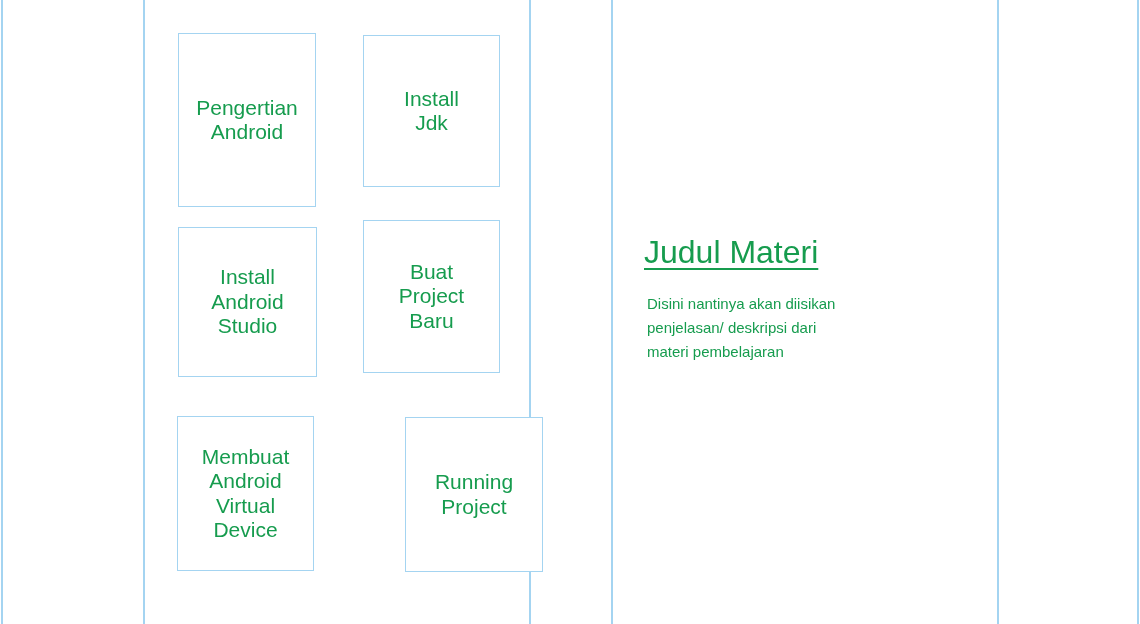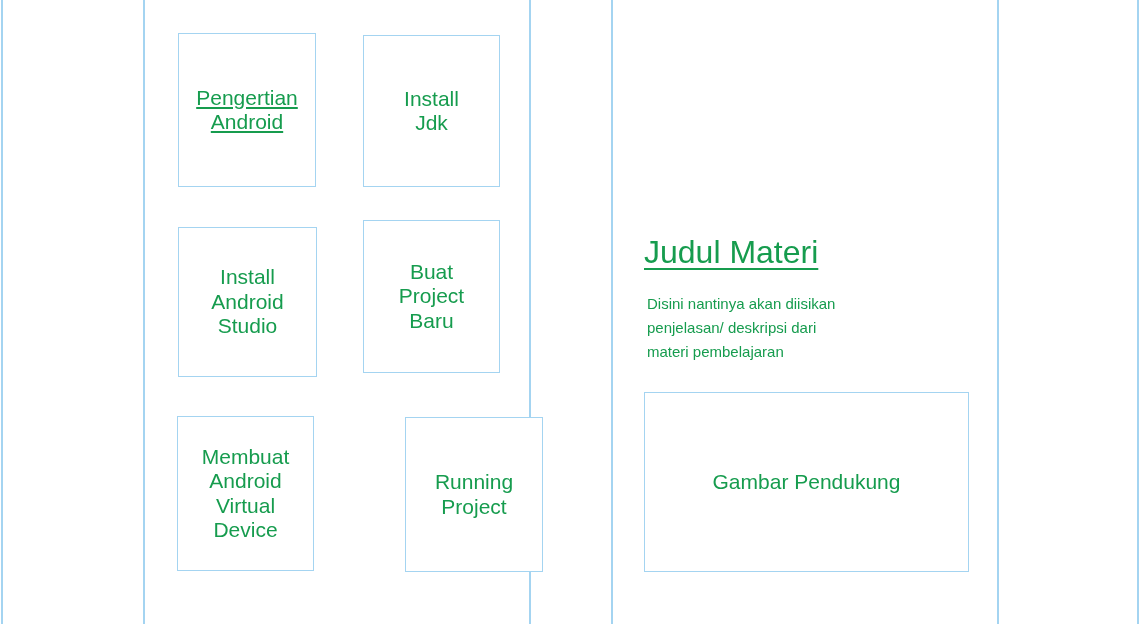--- a/index.html
+++ b/index.html
@@ -59,21 +59,21 @@
     align-items: center;
     justify-content: center;
     text-align: center;
     color: var(--green);
     font-size: 21px;
     line-height: 24.5px;
     white-space: pre-line;
   }
 
   
-  .box-1 { left: 33px;  top: 33px;  width: 138px; height: 154px; text-decoration: underline; }
+  .box-1 { left: 33px;  top: 33px;  width: 138px; height: 174px; }
   .box-2 { left: 218px; top: 35px;  width: 137px; height: 152px; }
   .box-3 { left: 33px;  top: 227px; width: 139px; height: 150px; }
   .box-4 { left: 218px; top: 220px; width: 137px; height: 153px; }
   .box-5 { left: 32px;  top: 416px; width: 137px; height: 155px; }
   .box-6 { left: 216px; top: 417px; width: 138px; height: 155px; margin-left: 44px; }
 
   
   .box-image   { left: 32px; top: 33px;  width: 326px; height: 180px; }
   .box-support { left: 31px; top: 392px; width: 325px; height: 180px; }
 
@@ -127,19 +127,18 @@
 Project</div>
     </div>
   </div>
 
   <div class="screen screen-right">
     <div class="screen-inner">
       <h1 class="material-title">Judul Materi</h1>
       <div class="material-desc">Disini nantinya akan diisikan
 penjelasan/ deskripsi dari
 materi pembelajaran</div>
-      <div class="wf-box box-support">Gambar Pendukung</div>
     </div>
   </div>
 
   <div class="edge-line edge-right"></div>
 
 </div>
 
 </body></html>

